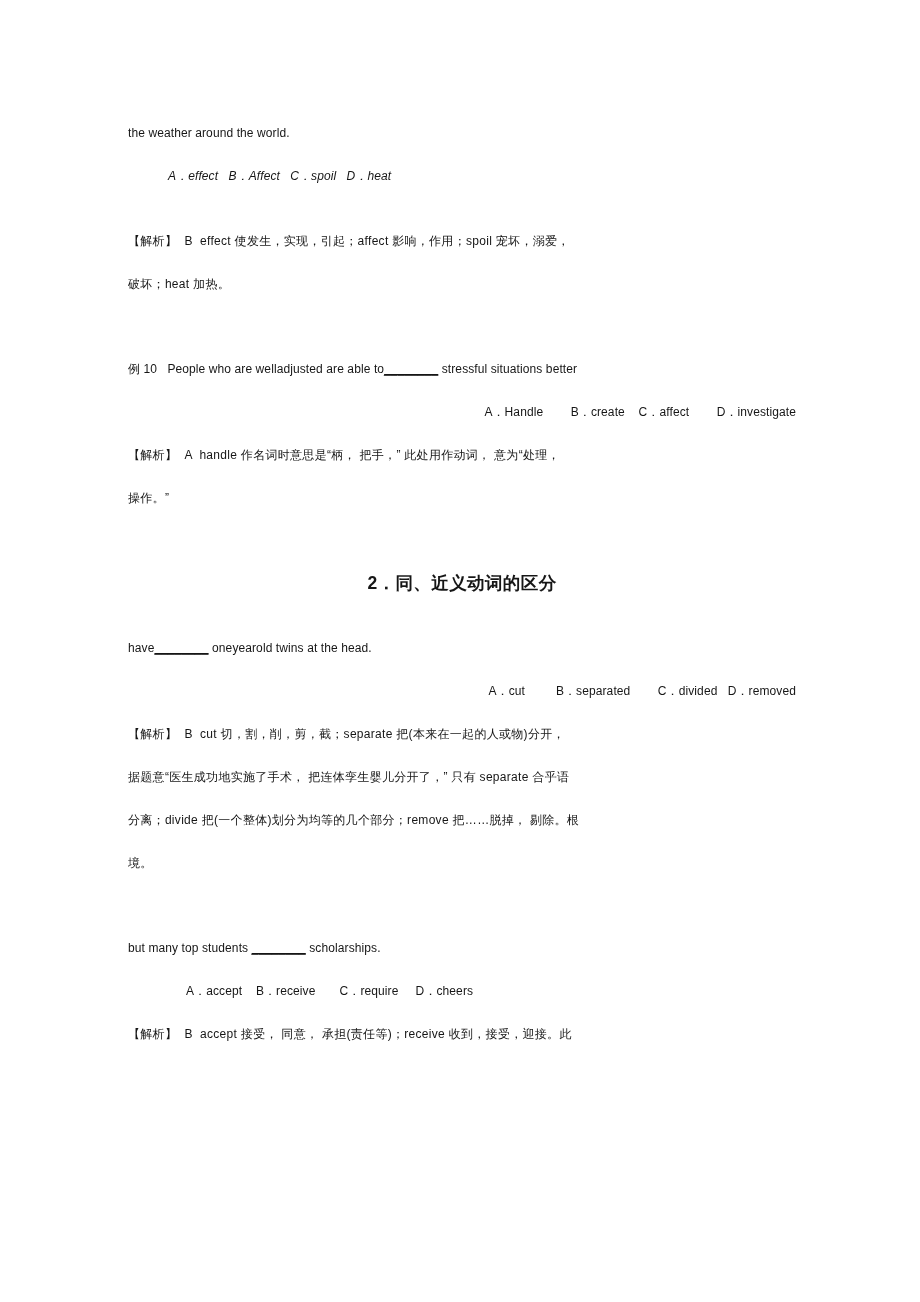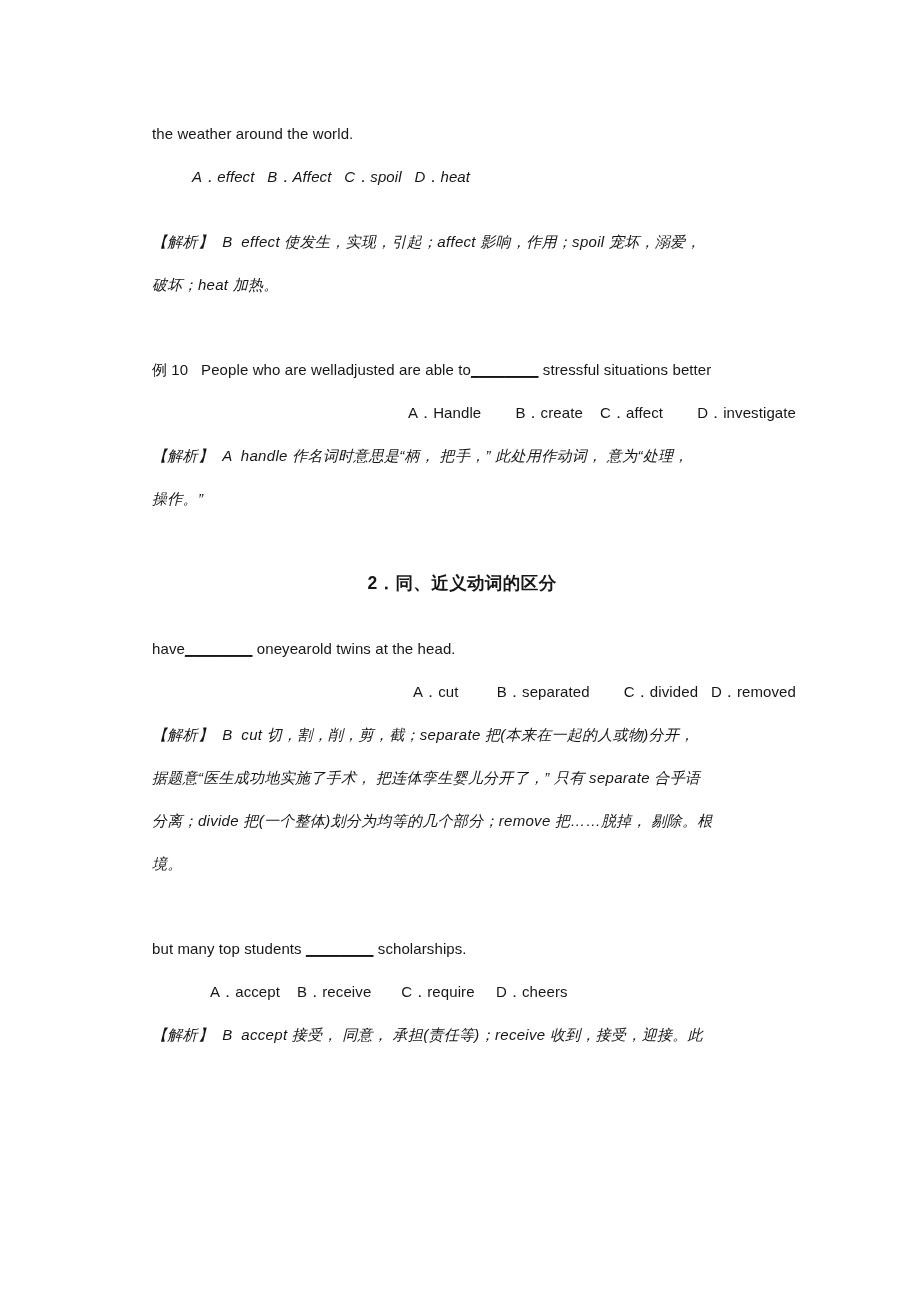--- a/index.html
+++ b/index.html
@@ -29,32 +29,30 @@
 
   .content {
     position: absolute;
     left: 128px;
     top: 112px;
     width: 668px;
   }
 
   
   .line {
-    font-size: 15px;
+    font-size: 12px;
     line-height: 43px;
     height: 43px;
     white-space: pre;
     letter-spacing: 0.1px;
     color: #161616;
-    margin-left: 24px;
   }
 
   .line.cn {
     letter-spacing: 0.3px;
-    font-style: italic;
   }
 
   .indent-1 { padding-left: 40px; font-style: italic; }
   .indent-2 { padding-left: 46px; text-align: right; }
   .indent-3 { padding-left: 58px; }
 
   .heading {
     font-weight: bold;
     font-size: 17.5px;
     line-height: 43px;

